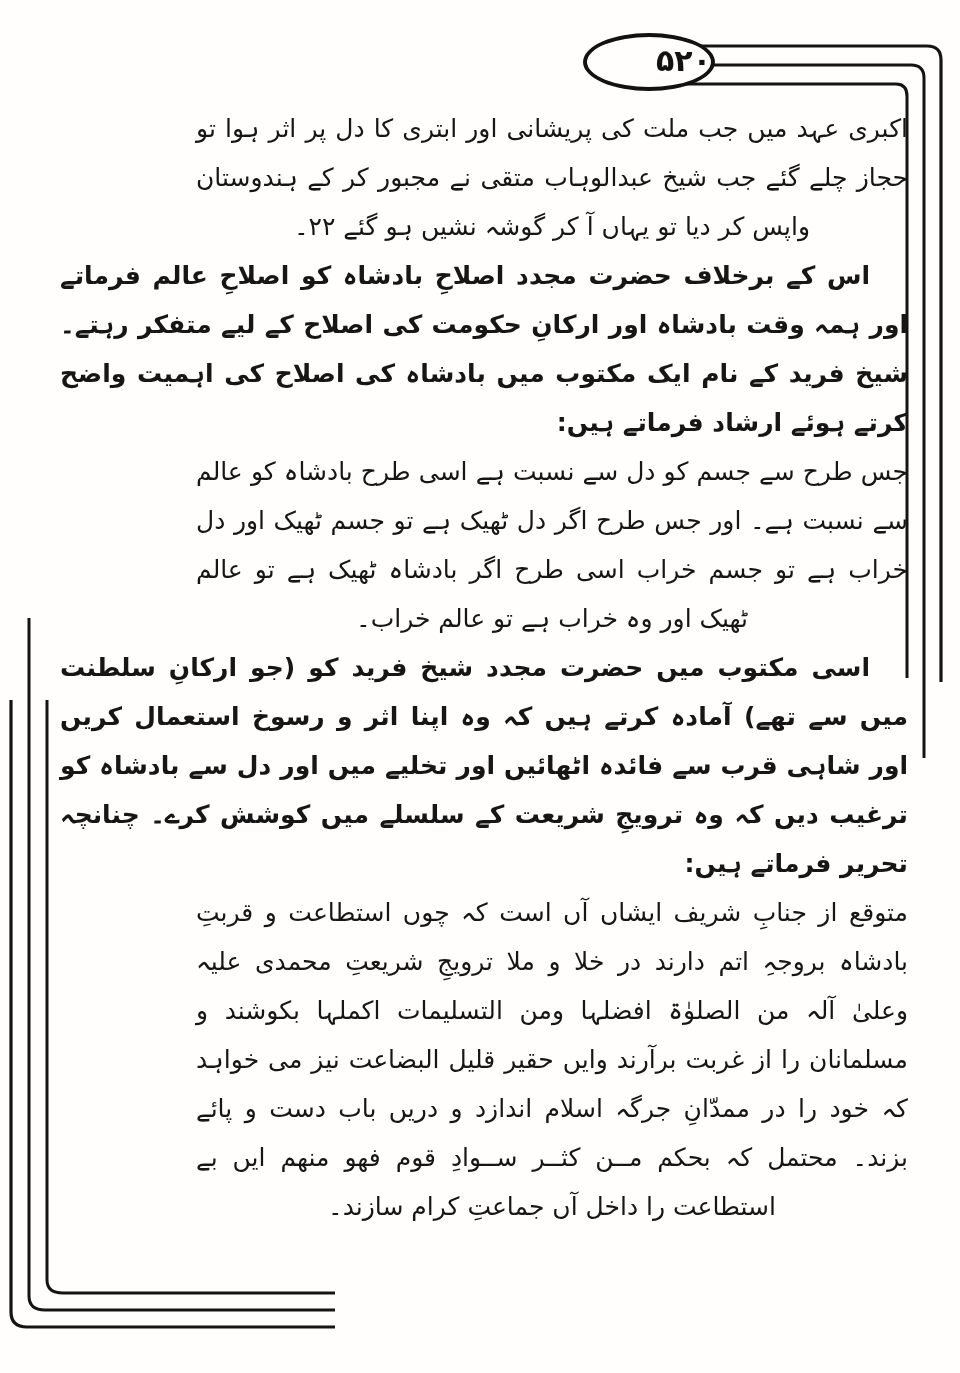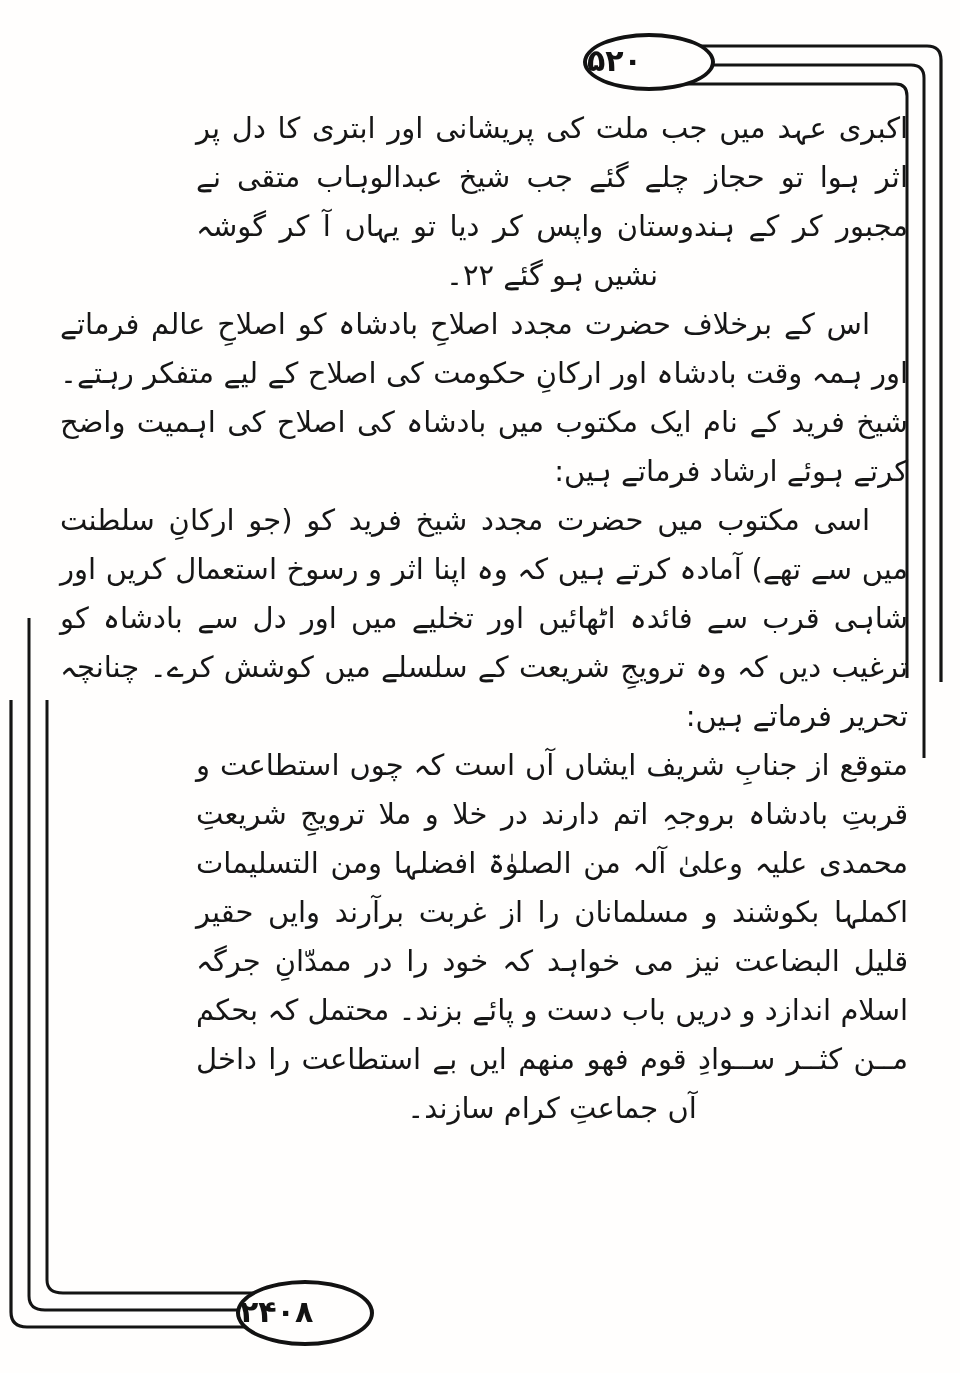--- a/index.html
+++ b/index.html
@@ -17,38 +17,38 @@
   }
   .frame {
     position: absolute; top: 0; left: 0;
     width: 960px; height: 1373px;
   }
   .oval {
     position: absolute;
     border: 4px solid #121212;
     border-radius: 50%;
     background: #fffefd;
-    display: flex; align-items: center; justify-content: flex-start;
+    display: flex; align-items: center; justify-content: flex-end;
     font-weight: bold;
     color: #121212;
   }
   .oval.top    { left: 583px; top: 33px;  width: 124px; height: 50px; font-size: 30px; }
   .oval.bottom { left: 236px; top: 1280px; width: 130px; height: 58px; font-size: 30px; }
   .oval span { transform: translateY(-2px); letter-spacing: 3px; }
   .text-column {
     position: absolute;
     top: 104px; left: 60px; width: 848px;
     direction: rtl;
     text-align: justify;
-    font-size: 29px;
+    font-size: 25px;
     line-height: 49px;
     color: #161616;
   }
   p { margin: 0; padding: 0; }
-  .body-para { text-indent: 38px; }
+  .body-para { text-indent: 38px; font-weight: bold; }
   .quote-para { margin-left: 136px; text-align-last: center; }
   .quote-para.last-left { text-align-last: left; }
   .closing-para { margin-left: 136px; text-align: center; text-align-last: center; }
   .arabic-bold { font-weight: normal; letter-spacing: 0.5px; }
 </style>
 </head>
 <body>
 
 <div class="page">
 
@@ -60,31 +60,29 @@
 
     <path d="M11 700 V1312 Q11 1327 27 1327 H335" fill="none" stroke="#141414" stroke-width="3.2"></path>
     <path d="M29 618 V1296 Q29 1310 45 1310 H335" fill="none" stroke="#141414" stroke-width="3"></path>
     <path d="M47 700 V1280 Q47 1293 63 1293 H335" fill="none" stroke="#141414" stroke-width="3"></path>
   </svg>
 
   <div class="oval top">
     <span>۵۲۰</span>
   </div>
 
-  <div class="oval bottom">
-    <span>۲۴۰۸</span>
-  </div>
 
   <div class="text-column" lang="ur" dir="rtl">
 
     <p class="quote-para">اکبری عہد میں جب ملت کی پریشانی اور ابتری کا دل پر اثر ہوا تو حجاز چلے گئے جب شیخ عبدالوہاب متقی نے مجبور کر کے ہندوستان واپس کر دیا تو یہاں آ کر گوشہ نشیں ہو گئے ۲۲۔</p>
 
     <p class="body-para">اس کے برخلاف حضرت مجدد اصلاحِ بادشاہ کو اصلاحِ عالم فرماتے اور ہمہ وقت بادشاہ اور ارکانِ حکومت کی اصلاح کے لیے متفکر رہتے۔ شیخ فرید کے نام ایک مکتوب میں بادشاہ کی اصلاح کی اہمیت واضح کرتے ہوئے ارشاد فرماتے ہیں:</p>
 
 
+    <p class="quote-para">جس طرح سے جسم کو دل سے نسبت ہے اسی طرح بادشاہ کو عالم سے نسبت ہے۔ اور جس طرح اگر دل ٹھیک ہے تو جسم ٹھیک اور دل خراب ہے تو جسم خراب اسی طرح اگر بادشاہ ٹھیک ہے تو عالم ٹھیک اور وہ خراب ہے تو عالم خراب۔</p>
 
     <p class="body-para">اسی مکتوب میں حضرت مجدد شیخ فرید کو (جو ارکانِ سلطنت میں سے تھے) آمادہ کرتے ہیں کہ وہ اپنا اثر و رسوخ استعمال کریں اور شاہی قرب سے فائدہ اٹھائیں اور تخلیے میں اور دل سے بادشاہ کو ترغیب دیں کہ وہ ترویجِ شریعت کے سلسلے میں کوشش کرے۔ چنانچہ تحریر فرماتے ہیں:</p>
 
     <p class="quote-para"><span>متوقع از جنابِ شریف ایشاں آں است کہ چوں استطاعت و قربتِ بادشاہ بروجہِ اتم دارند در خلا و ملا ترویجِ شریعتِ محمدی علیہ وعلیٰ آلہ من الصلوٰۃ افضلہا ومن التسلیمات اکملہا بکوشند و مسلمانان را از غربت برآرند وایں حقیر قلیل البضاعت نیز می خواہد کہ خود را در ممدّانِ جرگہ اسلام اندازد و دریں باب دست و پائے بزند۔ محتمل کہ بحکم </span><span class="arabic-bold">مــن کثــر ســوادِ قوم فهو منهم</span><span> ایں بے استطاعت را داخل آں جماعتِ کرام سازند۔</span></p>
 
 
   </div>
 </div>
 
 </body></html>

